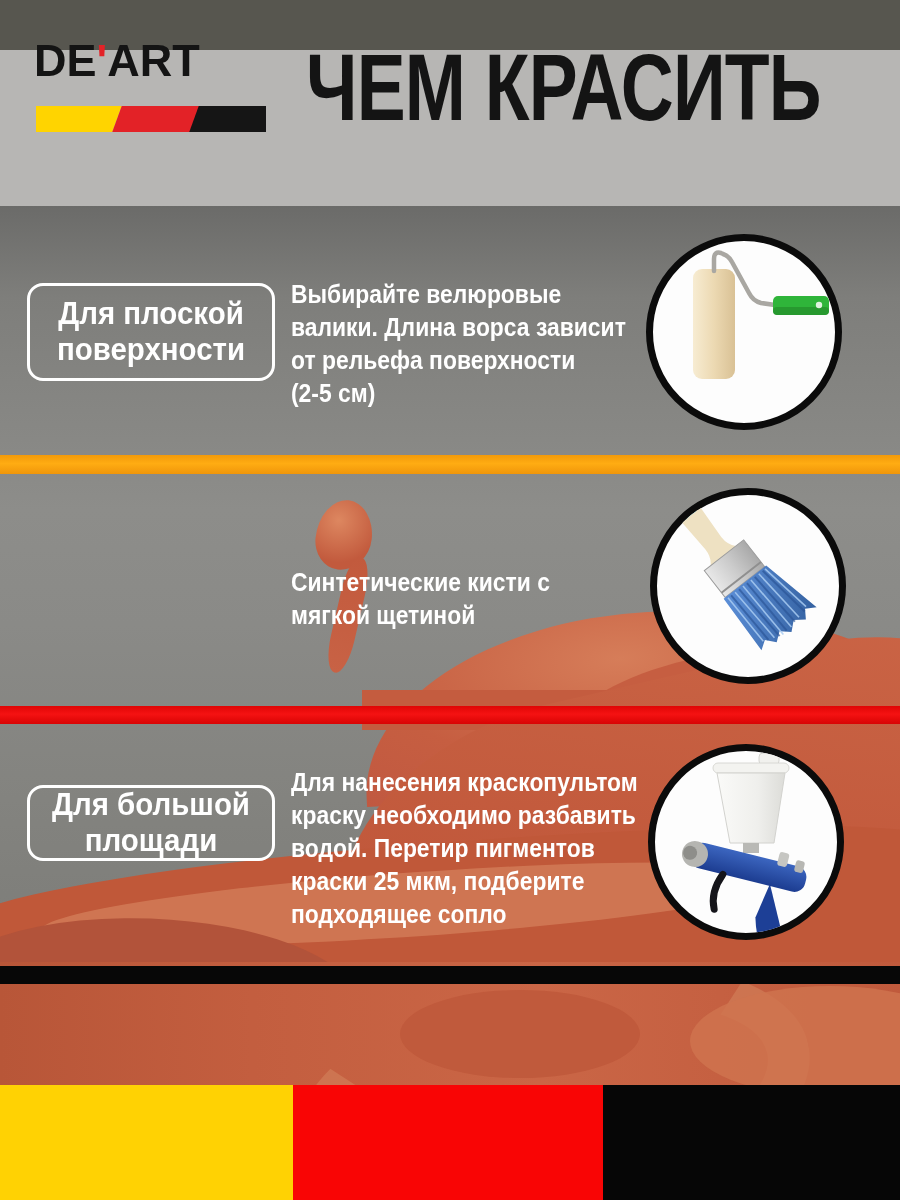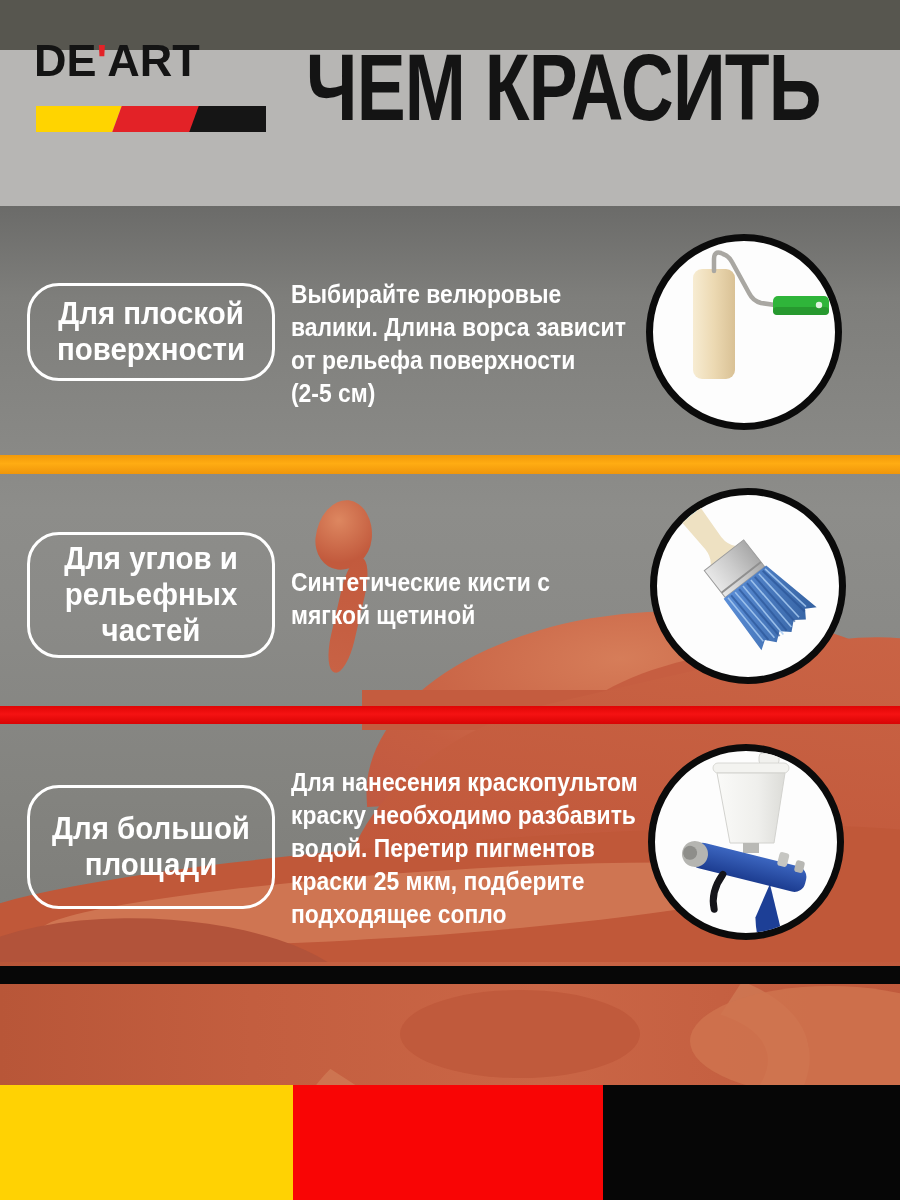--- a/index.html
+++ b/index.html
@@ -56,27 +56,27 @@
   #pour-light{left:690px;top:986px;width:280px;height:110px;border-radius:50%;
     background:#d0744f;opacity:.8;}
 
   
   .bar{left:0;width:900px;z-index:3;}
   #bar-orange{top:455px;height:19px;background:linear-gradient(180deg,#f29a0a,#ffac12 45%,#f0960a);}
   #bar-red{top:706px;height:18px;background:linear-gradient(180deg,#e00505,#f51212 45%,#d80404);}
   #bar-black{top:966px;height:18px;background:#070707;}
 
   
-  .badge{left:27px;width:248px;border:3px solid #fff;border-radius:32px;color:#fff;
+  .badge{left:27px;width:248px;border:3px solid #fff;border-radius:16px;color:#fff;
     font-weight:700;font-size:31px;line-height:36px;text-align:center;
     display:flex;flex-direction:column;justify-content:center;z-index:4;box-sizing:border-box;}
   .badge .bl{transform:scaleX(.95);}
   #badge1{top:283px;height:98px;}
   #badge2{top:532px;height:126px;}
-  #badge3{top:785px;height:124px;}
+  #badge3{top:785px;height:76px;}
   .desc{left:291px;color:#fff;font-weight:700;font-size:26px;line-height:33px;z-index:4;
     transform:scaleX(.88);transform-origin:left top;}
   .desc div{white-space:nowrap;}
   #desc1{top:278px;} #desc2{top:566px;} #desc3{top:766px;}
 
   
   .circle{width:196px;height:196px;border-radius:50%;background:#fdfdfd;
     border:7px solid #0b0b0b;box-sizing:border-box;z-index:5;overflow:hidden;
     display:flex;align-items:center;justify-content:center;}
   #circle1{left:646px;top:234px;} #circle2{left:650px;top:488px;} #circle3{left:648px;top:744px;}
@@ -146,25 +146,20 @@
         </linearGradient>
       </defs>
       <rect x="40" y="28" width="42" height="110" rx="9" fill="url(#slv)"></rect>
       <path d="M61 30 L61 18 Q61 10 68 12 L70 13 Q76 15 79 21 L96 52 Q100 60 108 62 L122 64" stroke="#a9a7a2" stroke-width="4.5" fill="none" stroke-linecap="round"></path>
       <rect x="120" y="55" width="56" height="19" rx="5" fill="#2fb53a"></rect>
       <rect x="120" y="66" width="56" height="8" rx="4" fill="#27992f"></rect>
       <circle cx="166" cy="64" r="3.2" fill="#dff2df"></circle>
     </svg>
   </div>
 
-  <div class="abs badge" id="badge2">
-    <div class="bl">Для углов и</div>
-    <div class="bl">рельефных</div>
-    <div class="bl">частей</div>
-  </div>
   <div class="abs desc" id="desc2">
     <div>Синтетические кисти с</div>
     <div>мягкой щетиной</div>
   </div>
   <div class="abs circle" id="circle2">
     <svg width="182" height="182" viewBox="0 0 182 182">
       <defs>
         <linearGradient id="fer" x1="0" y1="0" x2="1" y2="0">
           <stop offset="0" stop-color="#e8e8e8"></stop>
             <stop offset=".5" stop-color="#cbcbcb"></stop>

